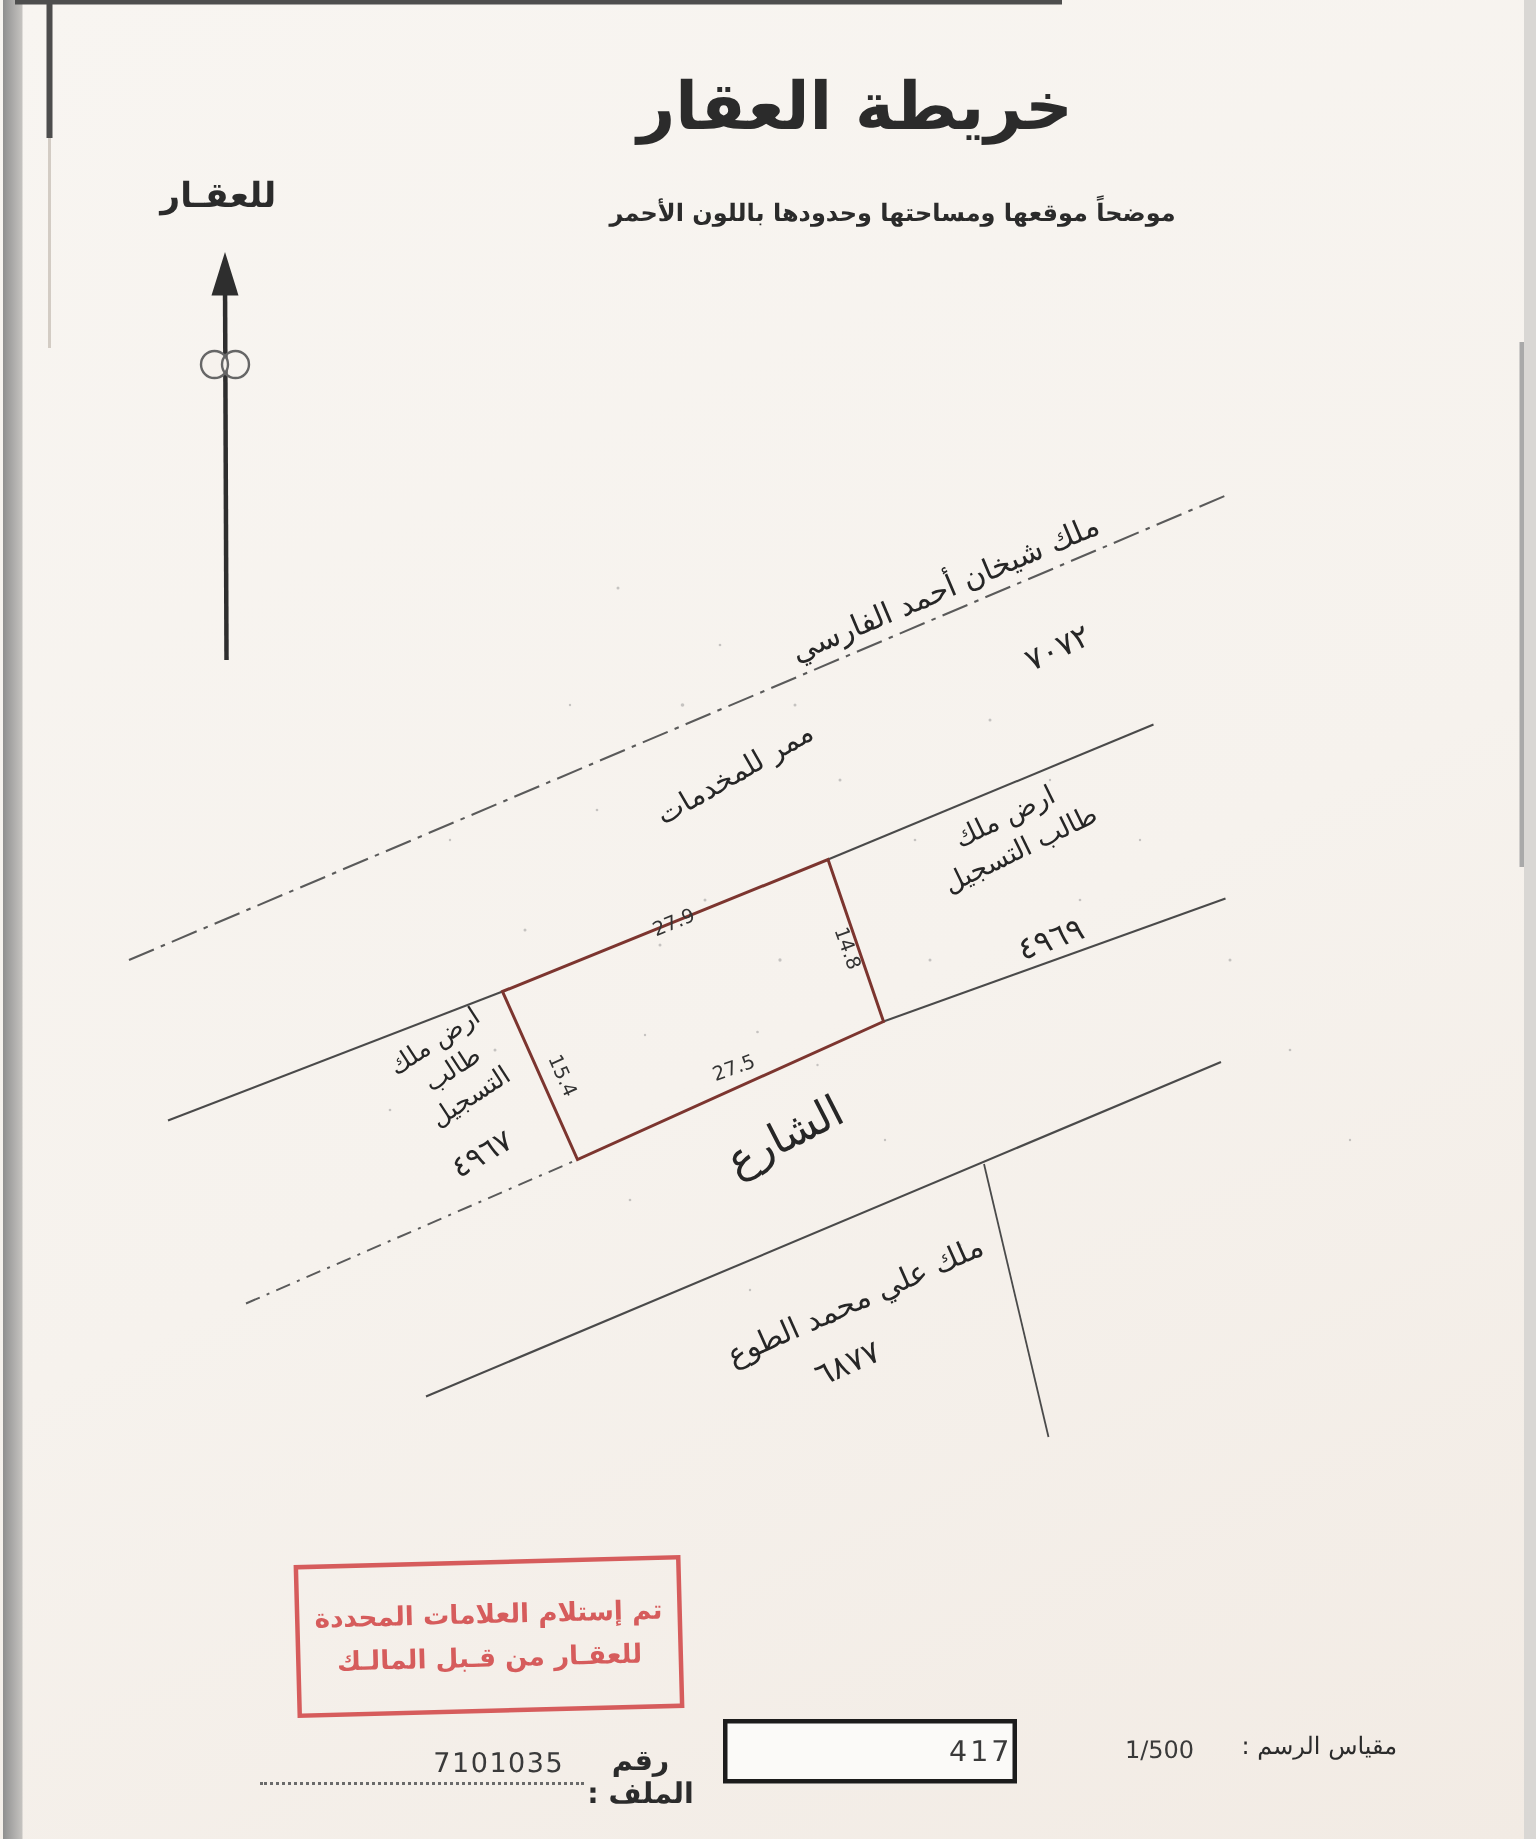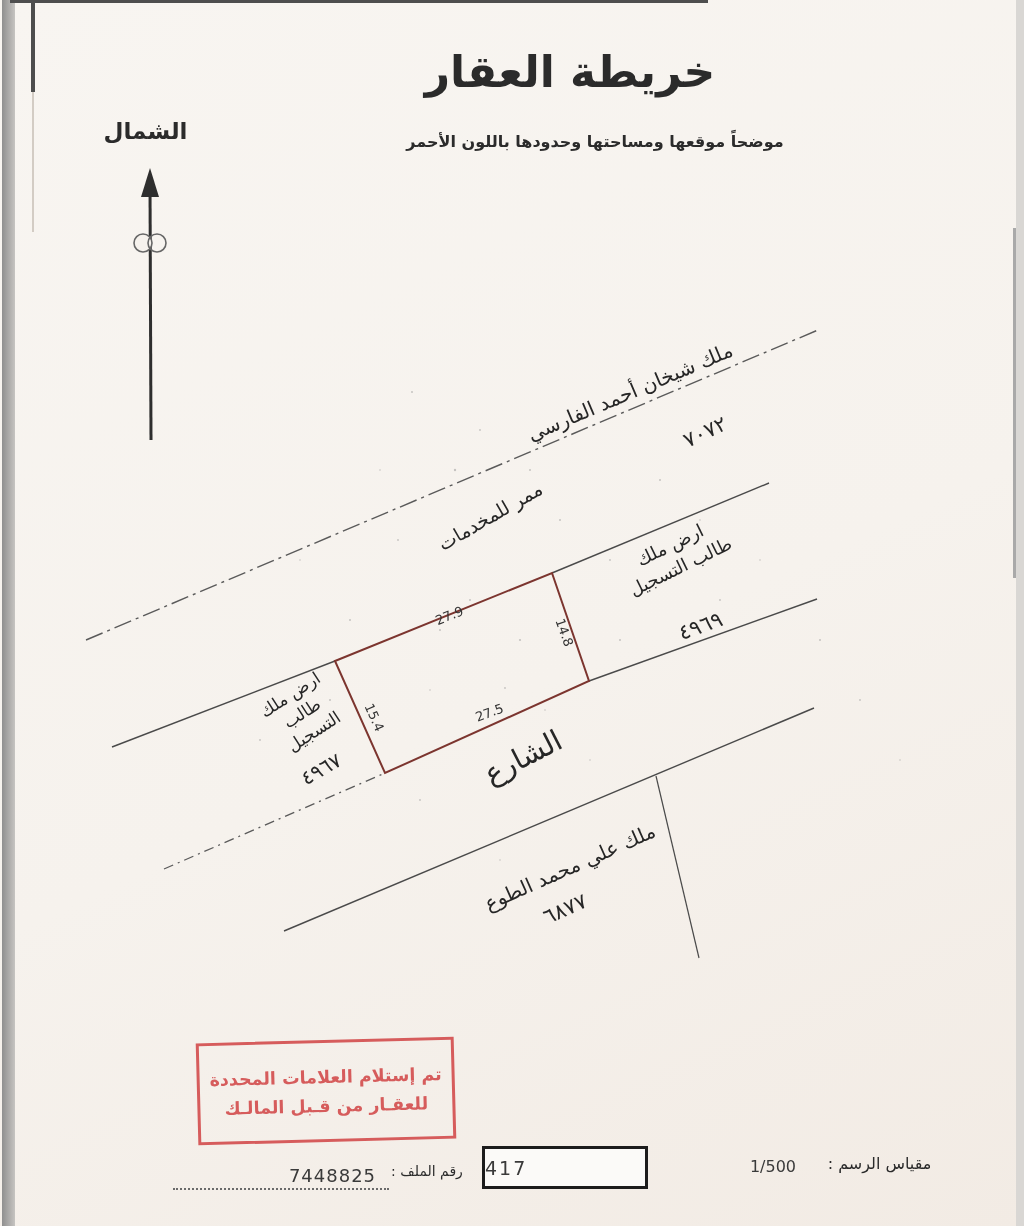--- a/index.html
+++ b/index.html
@@ -46,43 +46,43 @@
   .stamp{
     left:197px;top:1040px;width:252px;height:96px;
     border:3px solid #d65c5c;color:#d65c5c;background:transparent;
     transform:rotate(-1.5deg);
     display:flex;flex-direction:column;justify-content:center;align-items:center;gap:9px;
     font-weight:bold;font-size:17.5px;
   }
   
   .area-label{left:478px;top:1108px;width:165px;font-size:15px;font-weight:bold;}
   .area-box{left:482px;top:1146px;width:160px;height:37px;border:3px solid #1c1c1c;background:#fbfaf8;
-    display:flex;align-items:center;justify-content:flex-start;}
+    display:flex;align-items:center;justify-content:flex-end;padding-left:30px;}
   .area-value{font-size:19px;letter-spacing:2px;color:#3a3a3a;}
   .scale-label{left:812px;top:1154px;width:135px;font-size:16px;font-weight:normal;}
   .scale-value{left:733px;top:1157px;width:80px;font-size:16px;color:#3a3a3a;}
-  .file-label{left:383px;top:1163px;width:88px;font-size:14px;font-weight:normal;}
+  .file-label{left:383px;top:1163px;width:88px;font-size:19px;font-weight:bold;}
   .file-number{left:270px;top:1165px;width:125px;font-size:18px;letter-spacing:1px;color:#3a3a3a;}
   .file-dots{left:173px;top:1168px;width:216px;height:20px;border-bottom:2px dotted #6a6a6a;}
 </style>
 </head>
 <body>
 
 <div class="page">
 
   <div class="abs edge-left"></div>
   <div class="abs edge-inner"></div>
   <div class="abs edge-inner-faint"></div>
   <div class="abs edge-top"></div>
   <div class="abs edge-right-band"></div>
   <div class="abs edge-right-line"></div>
 
   <div class="abs title rtl ctr">خريطة العقار</div>
   <div class="abs subtitle rtl ctr">موضحاً موقعها ومساحتها وحدودها باللون الأحمر</div>
-  <div class="abs north-label rtl ctr">الشمال</div>
+  <div class="abs north-label rtl ctr">للعقـار</div>
 
   <svg class="abs" style="left:0;top:0;" width="1024" height="1226" viewBox="0 0 1024 1226">
 
     <g>
       <line x1="150" y1="184" x2="151" y2="440" stroke="#2e2e2e" stroke-width="3"></line>
       <polygon points="150,168 141,197 159,197" fill="#2e2e2e"></polygon>
       <circle cx="143" cy="243" r="9" fill="#f6f2ed" stroke="#666" stroke-width="1.6"></circle>
       <circle cx="157" cy="243" r="9" fill="none" stroke="#666" stroke-width="1.6"></circle>
     </g>
 
@@ -165,15 +165,15 @@
     <div>للعقـار من قـبل المالـك</div>
   </div>
 
   <div class="abs area-box">
     <span class="area-value">417</span>
   </div>
   <div class="abs scale-label rtl ctr">مقياس الرسم :</div>
   <div class="abs scale-value ctr">1/500</div>
   <div class="abs file-dots"></div>
   <div class="abs file-label rtl ctr">رقم الملف :</div>
-  <div class="abs file-number ctr">7448825</div>
+  <div class="abs file-number ctr">7101035</div>
 
 </div>
 
 </body></html>

